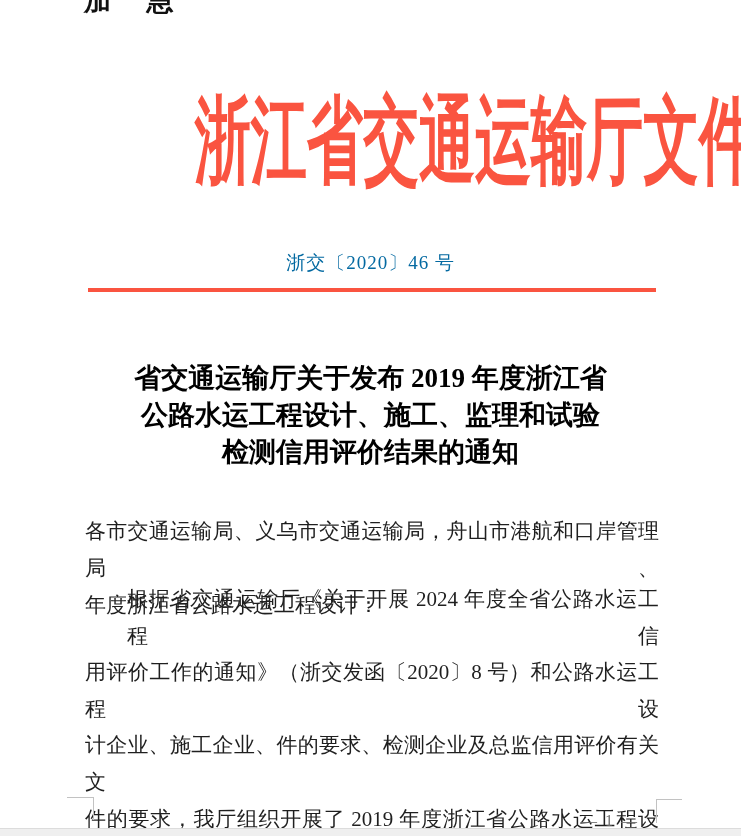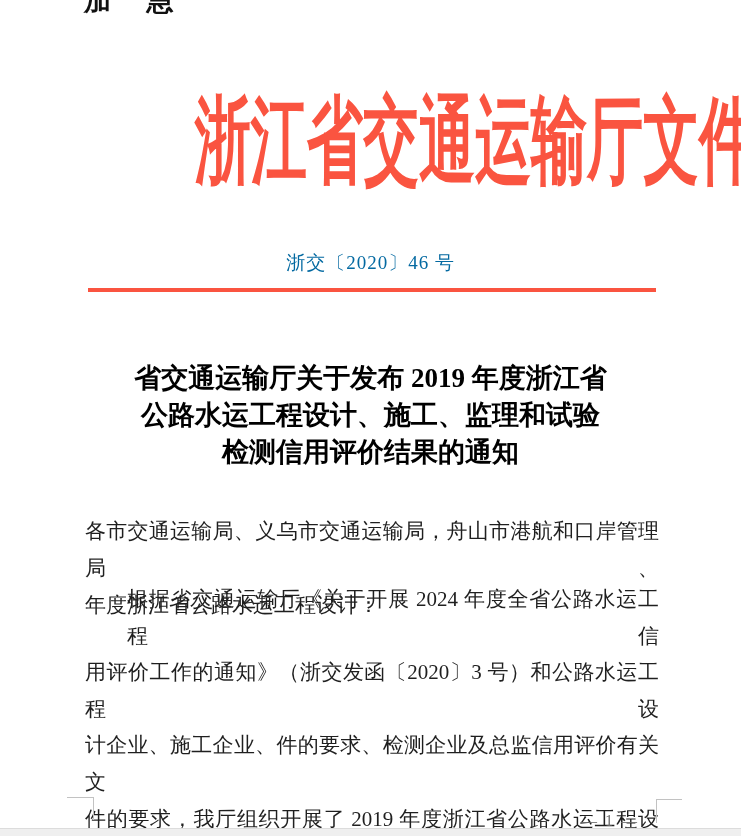--- a/index.html
+++ b/index.html
@@ -140,21 +140,21 @@
     <div class="title-line">检测信用评价结果的通知</div>
   </div>
 
   <div class="textcol addressee">
     <div class="line just">各市交通运输局、义乌市交通运输局，舟山市港航和口岸管理局、</div>
     <div class="line">年度浙江省公路水运工程设计：</div>
   </div>
 
   <div class="textcol bodypara">
     <div class="line just indent">根据省交通运输厅《关于开展 2024 年度全省公路水运工程信</div>
-    <div class="line just">用评价工作的通知》（浙交发函〔2020〕3 号）和公路水运工程设</div>
+    <div class="line just">用评价工作的通知》（浙交发函〔2020〕8 号）和公路水运工程设</div>
     <div class="line just">计企业、施工企业、件的要求、检测企业及总监信用评价有关文</div>
     <div class="line just">件的要求，我厅组织开展了 2019 年度浙江省公路水运工程设计、</div>
 
   </div>
 
   <div class="crop-mark left"></div>
   <div class="crop-mark right"></div>
 
   <div class="page-number">— 1 —</div>
 

